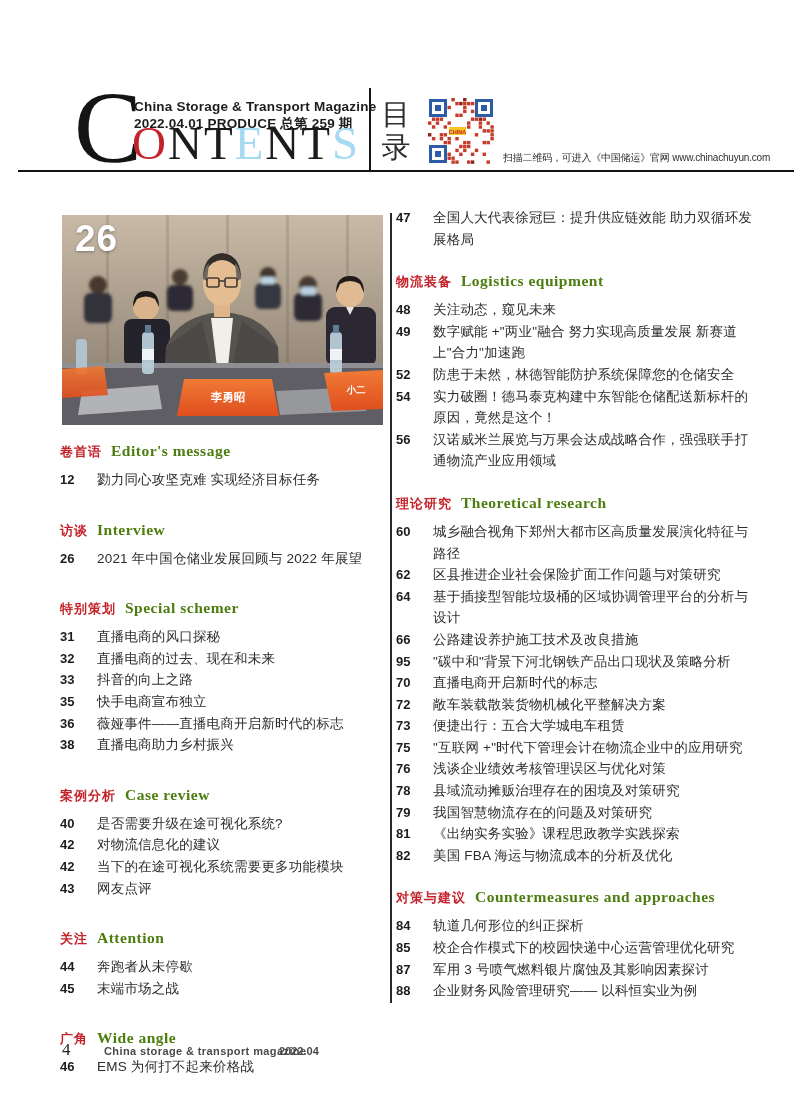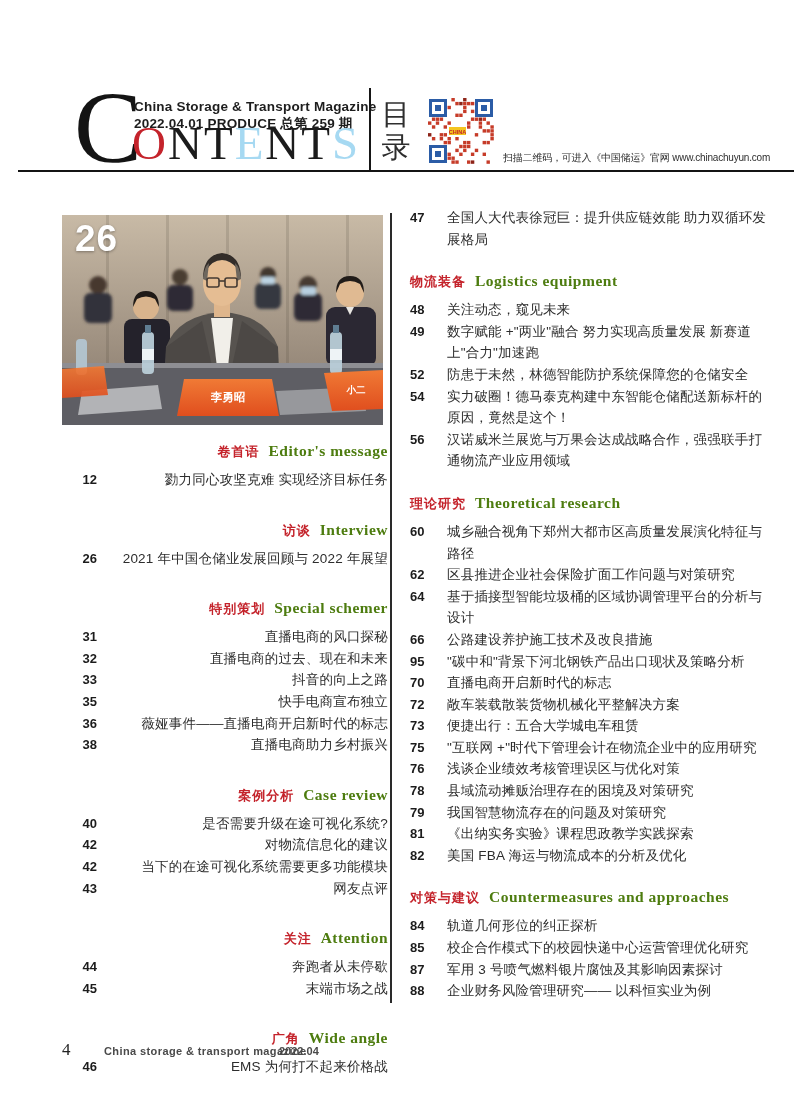--- a/index.html
+++ b/index.html
@@ -21,24 +21,24 @@
               white-space:nowrap;letter-spacing:-0.2px;}
   .hdr-rule{position:absolute;left:18px;top:170px;width:776px;height:2px;background:#141414;}
 
   
   .photo{position:absolute;left:62px;top:215px;width:321px;height:210px;overflow:hidden;background:#a79a87;}
   .photo-label{position:absolute;left:13px;top:5px;font-size:37px;font-weight:800;color:#fff;
                letter-spacing:1px;text-shadow:0 1px 3px rgba(0,0,0,.35);line-height:1;}
   .center-vline{position:absolute;left:390px;top:213px;width:1.5px;height:790px;background:#2a2a2a;}
 
   .col-left{position:absolute;left:60px;top:425px;width:328px;}
-  .col-right{position:absolute;left:410px;top:207px;width:362px;}
+  .col-right{position:absolute;left:396px;top:207px;width:362px;}
 
   .toc-section{margin:0;}
-  .col-left .toc-section{margin-top:23px;text-align:right;}
+  .col-left .toc-section{margin-top:23px;}
   .col-left .toc-section:first-child{margin-top:10px;}
   .col-right .toc-section{margin-top:15px;}
   .sec-head{margin:0 0 5px 0;line-height:25px;white-space:nowrap;}
   .sec-head .cn{font-size:13px;font-weight:bold;color:#c4232b;letter-spacing:1px;}
   .sec-head .en{font-family:"Liberation Serif","DejaVu Serif",serif;font-size:15.5px;
                 color:#4d7c0f;margin-left:9px;letter-spacing:0.5px;}
   .toc-list{list-style:none;margin:0;padding:0;}
   .toc-item{display:flex;align-items:flex-start;line-height:21.6px;font-size:13.5px;}
   .toc-item .pg{flex:0 0 37px;font-weight:bold;color:#1c1c1c;font-size:13px;}
   .toc-item .ti{flex:1;color:#2d2d2d;letter-spacing:0.2px;}

